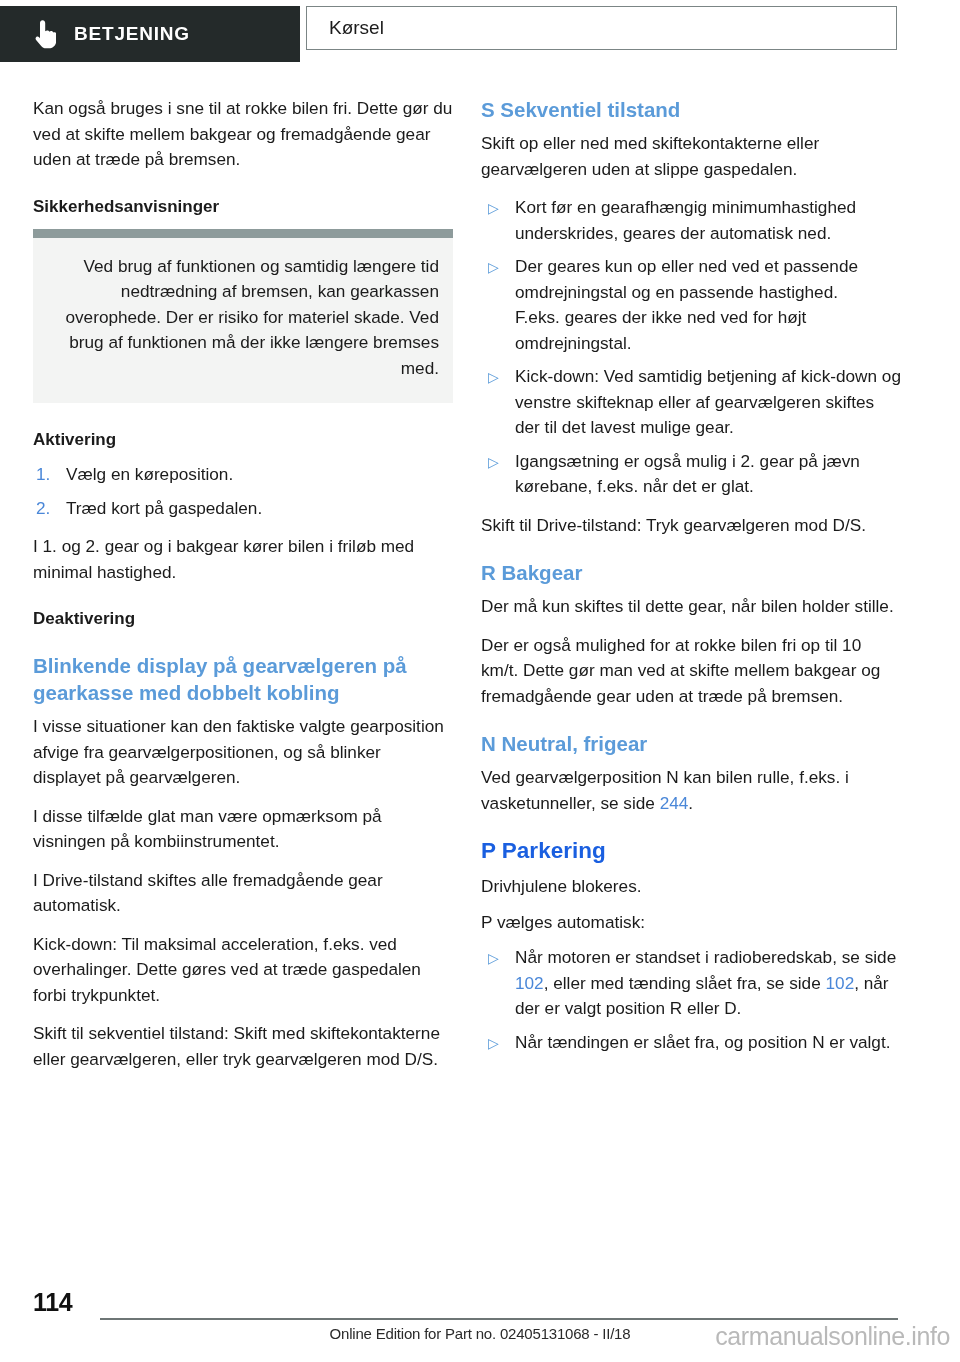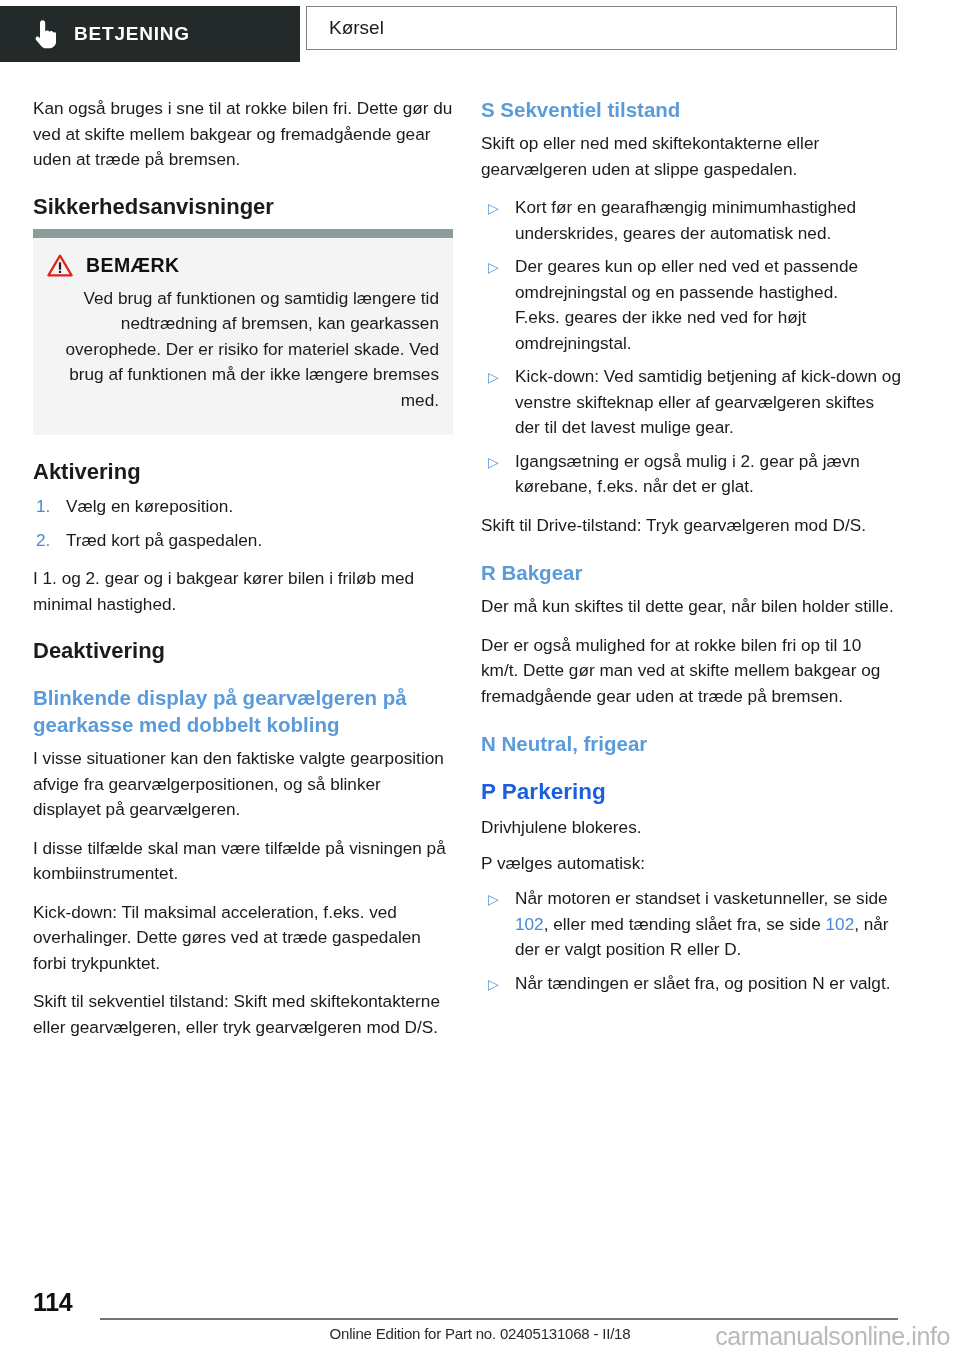--- a/index.html
+++ b/index.html
@@ -91,21 +91,21 @@
   h3.heading-blue {
     margin: 21px 0 8px 0;
     font-size: 20.5px;
     line-height: 27px;
     font-weight: bold;
     color: #5b9bd9;
   }
   h3.heading-blue.first { margin-top: 0; }
   h4.heading-black {
     margin: 25px 0 10px 0;
-    font-size: 22px;
+    font-size: 17px;
     line-height: 24px;
     font-weight: bold;
     color: #1b1b1b;
   }
   h4.heading-black.tight { margin-top: 22px; }
 
   
   .notice {
     margin: 10px 0 0 0;
     background: #f3f4f3;
@@ -242,28 +242,20 @@
 <div class="page">
 
   <div class="col col-left">
 
     <p>Kan også bruges i sne til at rokke bilen fri. Dette gør du ved at skifte mellem bakgear og fremadgående gear uden at træde på bremsen.</p>
 
     <h4 class="heading-black" style="margin-top:22px;">Sikkerhedsanvisninger</h4>
 
     <div class="notice">
       <div class="notice-bar"></div>
-      <div class="notice-title-row">
-        <svg class="warn-icon" viewBox="0 0 26 23" aria-hidden="true">
-          <path d="M13 1.6 L24.6 21.4 L1.4 21.4 Z" fill="none" stroke="#e32219" stroke-width="2.2" stroke-linejoin="round"></path>
-          <rect x="11.9" y="8.4" width="2.2" height="7.2" fill="#1b1b1b"></rect>
-          <rect x="11.9" y="16.8" width="2.2" height="2.2" fill="#1b1b1b"></rect>
-        </svg>
-        <span class="notice-title">BEMÆRK</span>
-      </div>
       <p class="notice-body">Ved brug af funktionen og samtidig længere tid nedtrædning af bremsen, kan gearkassen overophede. Der er risiko for materiel skade. Ved brug af funktionen må der ikke længere bremses med.</p>
     </div>
 
     <h4 class="heading-black">Aktivering</h4>
 
     <ol class="num-list">
       <li>
         <span class="num">1.</span>
         <span>Vælg en køreposition.</span>
       </li>
@@ -272,22 +264,23 @@
         <span>Træd kort på gaspedalen.</span>
       </li>
     </ol>
 
     <p>I 1. og 2. gear og i bakgear kører bilen i friløb med minimal hastighed.</p>
 
     <h4 class="heading-black tight">Deaktivering</h4>
 
     <h3 class="heading-blue">Blinkende display på gearvælgeren på gearkasse med dobbelt kobling</h3>
     <p>I visse situationer kan den faktiske valgte gearposition afvige fra gearvælgerpositionen, og så blinker displayet på gearvælgeren.</p>
-    <p>I disse tilfælde skal man være tilfælde på visningen på kombiinstrumentet.</p>
-
+    <p>I disse tilfælde glat man være opmærksom på visningen på kombiinstrumentet.</p>
+
+    <p>I Drive-tilstand skiftes alle fremadgående gear automatisk.</p>
     <p>Kick-down: Til maksimal acceleration, f.eks. ved overhalinger. Dette gøres ved at træde gaspedalen forbi trykpunktet.</p>
     <p>Skift til sekventiel tilstand: Skift med skiftekontakterne eller gearvælgeren, eller tryk gearvælgeren mod D/S.</p>
   </div>
 
   <div class="col col-right">
 
     <h3 class="heading-blue first">S Sekventiel tilstand</h3>
     <p>Skift op eller ned med skiftekontakterne eller gearvælgeren uden at slippe gaspedalen.</p>
 
     <ul class="tri-list">
@@ -310,29 +303,30 @@
       </li>
     </ul>
 
     <p>Skift til Drive-tilstand: Tryk gearvælgeren mod D/S.</p>
 
     <h3 class="heading-blue">R Bakgear</h3>
     <p>Der må kun skiftes til dette gear, når bilen holder stille.</p>
     <p>Der er også mulighed for at rokke bilen fri op til 10 km/t. Dette gør man ved at skifte mellem bakgear og fremadgående gear uden at træde på bremsen.</p>
 
     <h3 class="heading-blue">N Neutral, frigear</h3>
+    <p class="para"><span>Ved gearvælgerposition N kan bilen rulle, f.eks. i vasketunneller, se side </span><span class="pageref">244</span><span>.</span></p>
 
     <h2 class="heading-major">P Parkering</h2>
     <p class="para-tight">Drivhjulene blokeres.</p>
     <p class="para-tight">P vælges automatisk:</p>
 
     <ul class="tri-list">
       <li>
         <span class="tri">▷</span>
-        <span>Når motoren er standset i vasketunneller, se side </span><span class="pageref">102</span><span>, eller med tænding slået fra, se side </span><span class="pageref">102</span><span>, når der er valgt position R eller D.</span>
+        <span>Når motoren er standset i radioberedskab, se side </span><span class="pageref">102</span><span>, eller med tænding slået fra, se side </span><span class="pageref">102</span><span>, når der er valgt position R eller D.</span>
       </li>
       <li>
         <span class="tri">▷</span>
         <span>Når tændingen er slået fra, og position N er valgt.</span>
       </li>
     </ul>
   </div>
 </div>
 
 <div class="footer">

